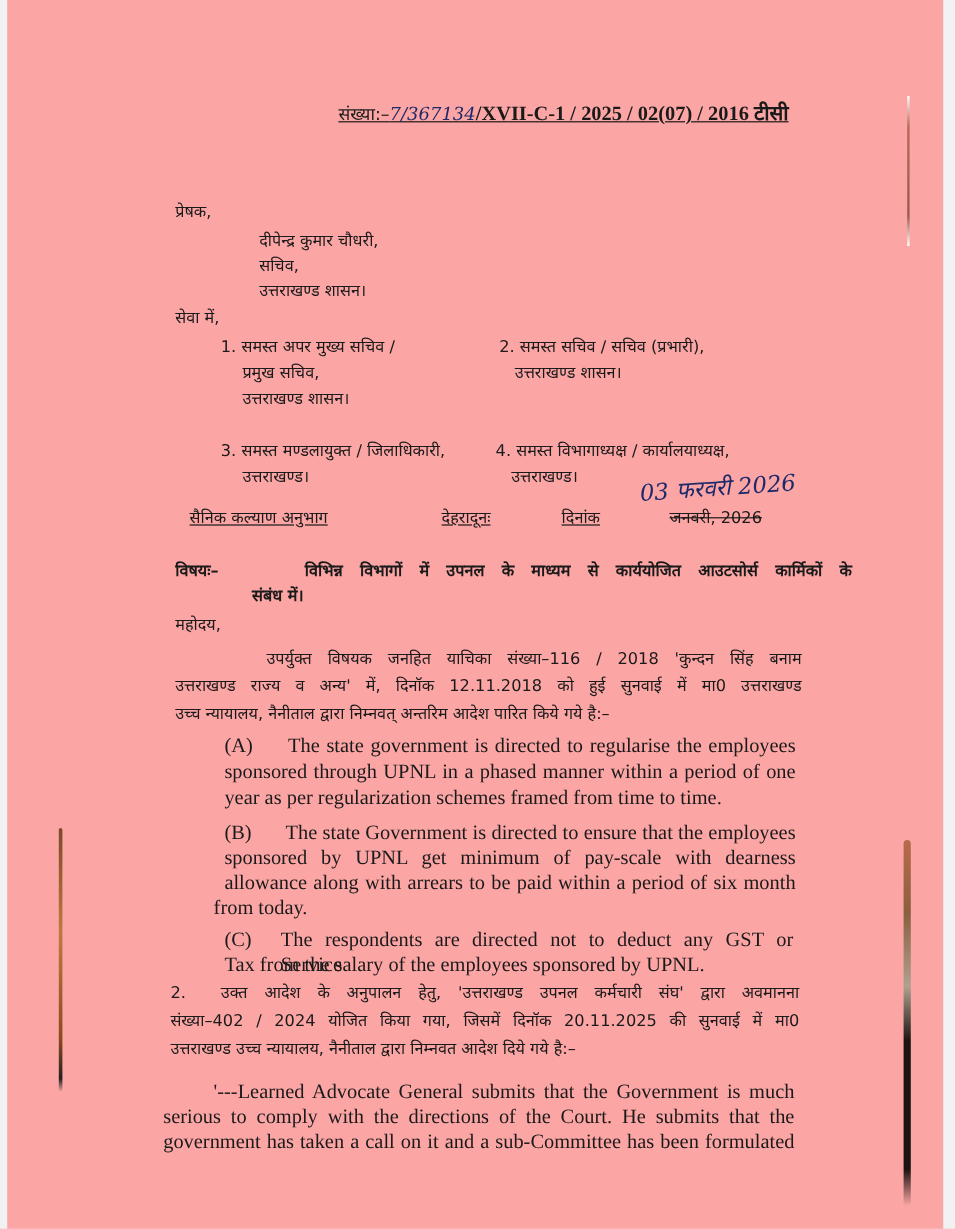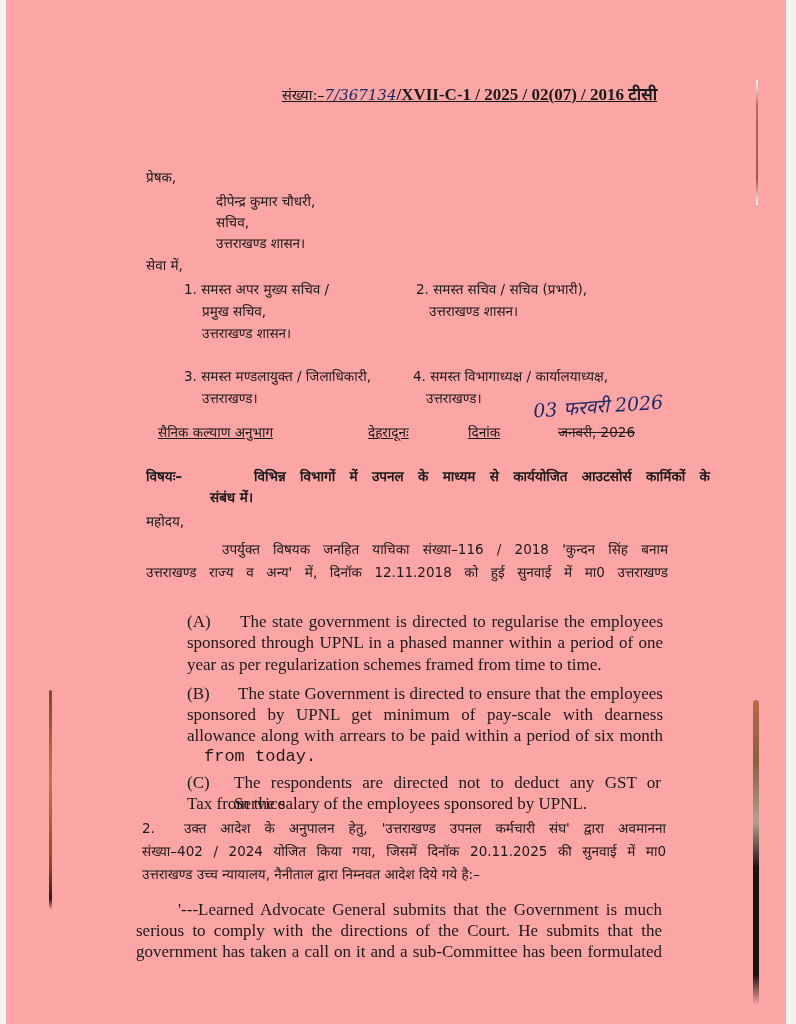--- a/index.html
+++ b/index.html
@@ -92,31 +92,32 @@
   </div>
 
   <div class="abs hi bold" style="left:140px; top:467px;">विषयः–</div>
   <div class="abs hi bold just" style="left:204px; top:467px; width:456px;padding-left:44px;">विभिन्न विभागों में उपनल के माध्यम से कार्ययोजित आउटसोर्स कार्मिकों के</div>
   <div class="abs hi bold" style="left:204px; top:488px;">संबंध में।</div>
 
   <div class="abs hi" style="left:140px; top:512px;">महोदय,</div>
 
   <div class="abs hi just" style="left:216px; top:540px; width:446px;">उपर्युक्त विषयक जनहित याचिका संख्या–116 / 2018 'कुन्दन सिंह बनाम</div>
   <div class="abs hi just" style="left:140px; top:563px; width:522px;">उत्तराखण्ड राज्य व अन्य' में, दिनॉक 12.11.2018 को हुई सुनवाई में मा0 उत्तराखण्ड</div>
+  <div class="abs hi" style="left:140px; top:586px;">उच्च न्यायालय, नैनीताल द्वारा निम्नवत् अन्तरिम आदेश पारित किये गये है:–</div>
 
   <div class="abs en" style="left:181px; top:611px;">(A)</div>
   <div class="abs en just" style="left:234px; top:611px; width:423px;">The state government is directed to regularise the employees</div>
   <div class="abs en just" style="left:181px; top:632px; width:476px;">sponsored through UPNL in a phased manner within a period of one</div>
   <div class="abs en" style="left:181px; top:654px;">year as per regularization schemes framed from time to time.</div>
 
   <div class="abs en" style="left:181px; top:683px;">(B)</div>
   <div class="abs en just" style="left:232px; top:683px; width:425px;">The state Government is directed to ensure that the employees</div>
   <div class="abs en just" style="left:181px; top:704px; width:476px;">sponsored by UPNL get minimum of pay-scale with dearness</div>
   <div class="abs en just" style="left:181px; top:725px; width:476px;">allowance along with arrears to be paid within a period of six month</div>
-  <div class="abs en" style="left:198px; top:746px;font-family:Liberation Mono, monospace;">from today.</div>
+  <div class="abs en" style="left:172px; top:746px;">from today.</div>
 
   <div class="abs en" style="left:181px; top:772px;">(C)</div>
   <div class="abs en just" style="left:228px; top:772px; width:427px;">The respondents are directed not to deduct any GST or Service</div>
   <div class="abs en" style="left:181px; top:793px;">Tax from the salary of the employees sponsored by UPNL.</div>
 
   <div class="abs hi" style="left:136px; top:819px;">2.</div>
   <div class="abs hi just" style="left:178px; top:819px; width:482px;">उक्त आदेश के अनुपालन हेतु, 'उत्तराखण्ड उपनल कर्मचारी संघ' द्वारा अवमानना</div>
   <div class="abs hi just" style="left:136px; top:842px; width:524px;">संख्या–402 / 2024 योजित किया गया, जिसमें दिनॉक 20.11.2025 की सुनवाई में मा0</div>
   <div class="abs hi" style="left:136px; top:865px;">उत्तराखण्ड उच्च न्यायालय, नैनीताल द्वारा निम्नवत आदेश दिये गये है:–</div>
 

